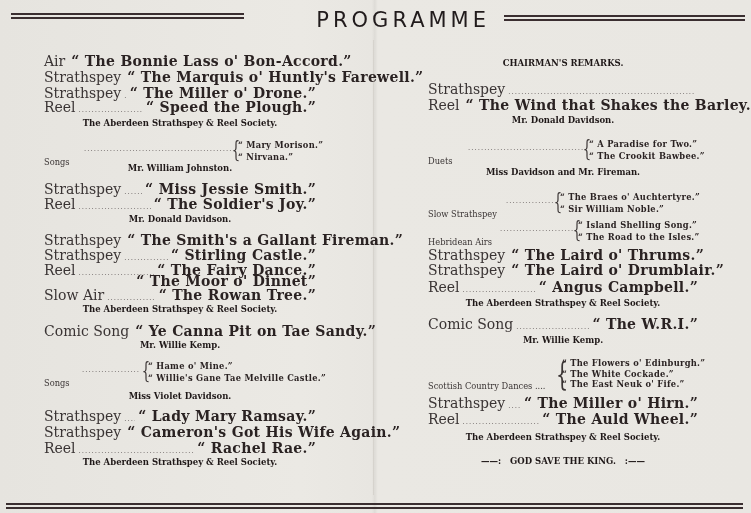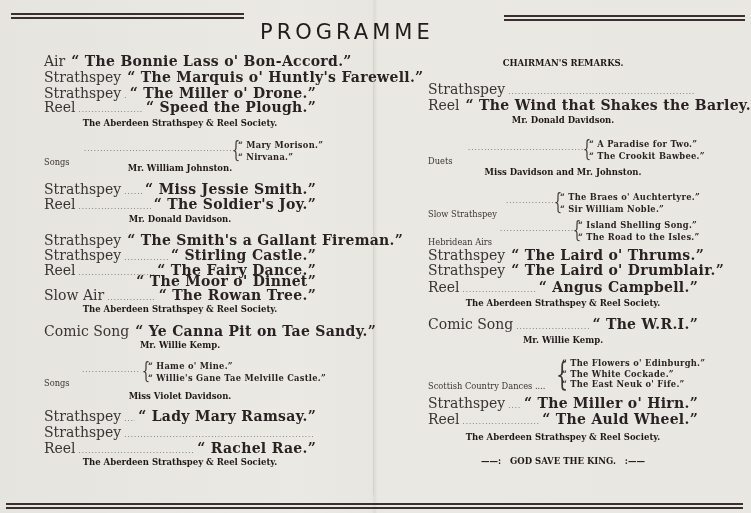--- a/index.html
+++ b/index.html
@@ -19,22 +19,22 @@
     background: #d6d3cd;
   }
   .dbl-rule {
     position: absolute; height: 6px;
     border-top: 2px solid #3a2e30; border-bottom: 2px solid #3a2e30;
   }
   .rule-top-left { left: 11px; top: 13px; width: 233px; }
   .rule-top-right { left: 504px; top: 15px; width: 241px; }
   .rule-bottom { left: 6px; top: 503px; width: 737px; }
   .title {
-    position: absolute; left: 260px; top: 20px; width: 230px;
-    text-align: left;
+    position: absolute; left: 260px; top: 8px; width: 230px;
+    text-align: right;
     font-family: "DejaVu Sans", sans-serif;
     font-size: 21px; letter-spacing: 4px; font-weight: normal;
     color: #211b1c;
   }
   .col { position: absolute; }
   .col-left { left: 44px; top: 54px; width: 272px; }
   .col-right { left: 428px; top: 54px; width: 270px; }
   .row {
     position: absolute; left: 0; right: 0; height: 14px;
     display: flex; align-items: baseline;
@@ -174,20 +174,21 @@
     <div class="perf" style="top:337px">Miss Violet Davidson.</div>
 
     <div class="row" style="top:355px">
       <span class="type">Strathspey</span>
         <span class="dots"></span>
         <span class="tune">“ Lady Mary Ramsay.”</span>
     </div>
     <div class="row" style="top:371px">
       <span class="type">Strathspey</span>
         <span class="dots"></span>
+        <span class="tune">“ Cameron's Got His Wife Again.”</span>
     </div>
     <div class="row" style="top:387px">
       <span class="type">Reel</span>
         <span class="dots"></span>
         <span class="tune">“ Rachel Rae.”</span>
     </div>
     <div class="perf" style="top:403px">The Aberdeen Strathspey &amp; Reel Society.</div>
   </div>
 
   <div class="col col-right">
@@ -206,21 +207,21 @@
 
     <div class="multi" style="top:83px; height:28px">
       <span class="type" style="top:7px">Duets</span>
       <span class="dots" style="left:40px; width:115px; top:7px"></span>
       <span class="brace" style="left:152px; top:1px">{</span>
       <div class="tunes" style="left:161px; top:1px">
         <div>“ A Paradise for Two.”</div>
         <div>“ The Crookit Bawbee.”</div>
       </div>
     </div>
-    <div class="perf" style="top:113px">Miss Davidson and Mr. Johnston.</div>
+    <div class="perf" style="top:113px">Miss Davidson and Mr. Fireman.</div>
 
     <div class="multi" style="top:136px; height:28px">
       <span class="type" style="top:7px">Slow Strathspey</span>
       <span class="dots" style="left:78px; width:48px; top:7px"></span>
       <span class="brace" style="left:123px; top:1px">{</span>
       <div class="tunes" style="left:132px; top:1px">
         <div>“ The Braes o' Auchtertyre.”</div>
         <div>“ Sir William Noble.”</div>
       </div>
     </div>

